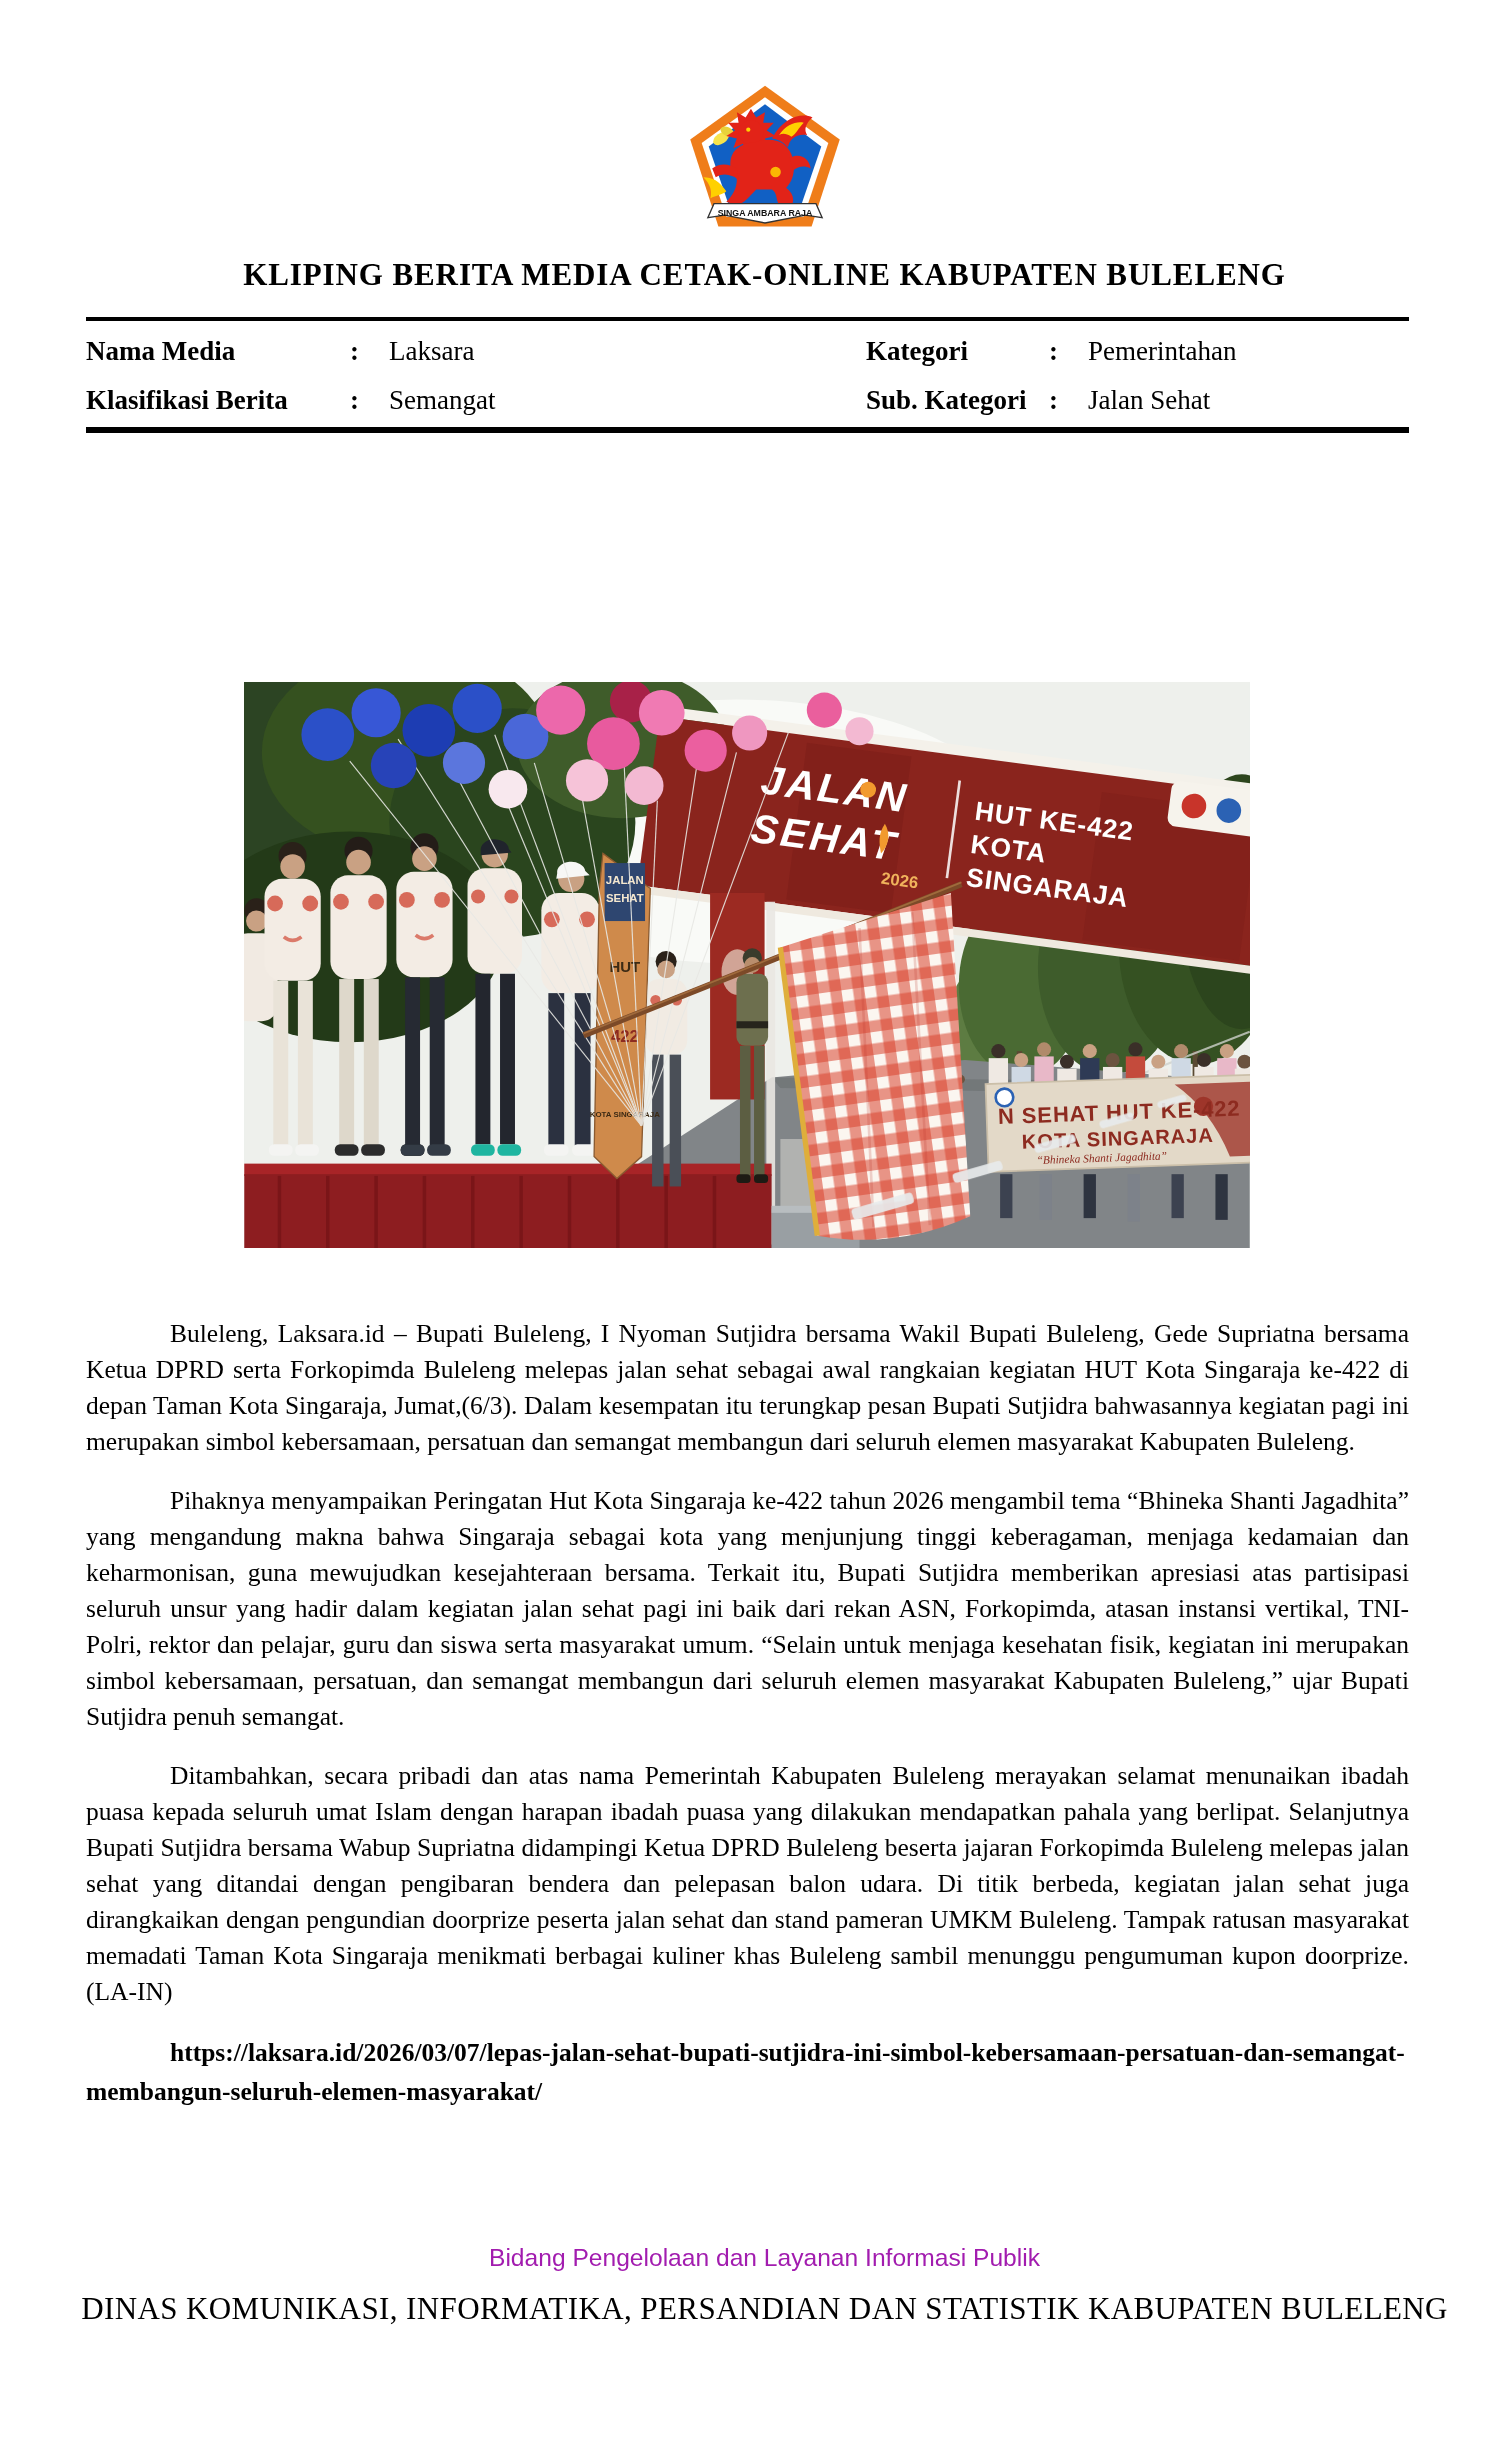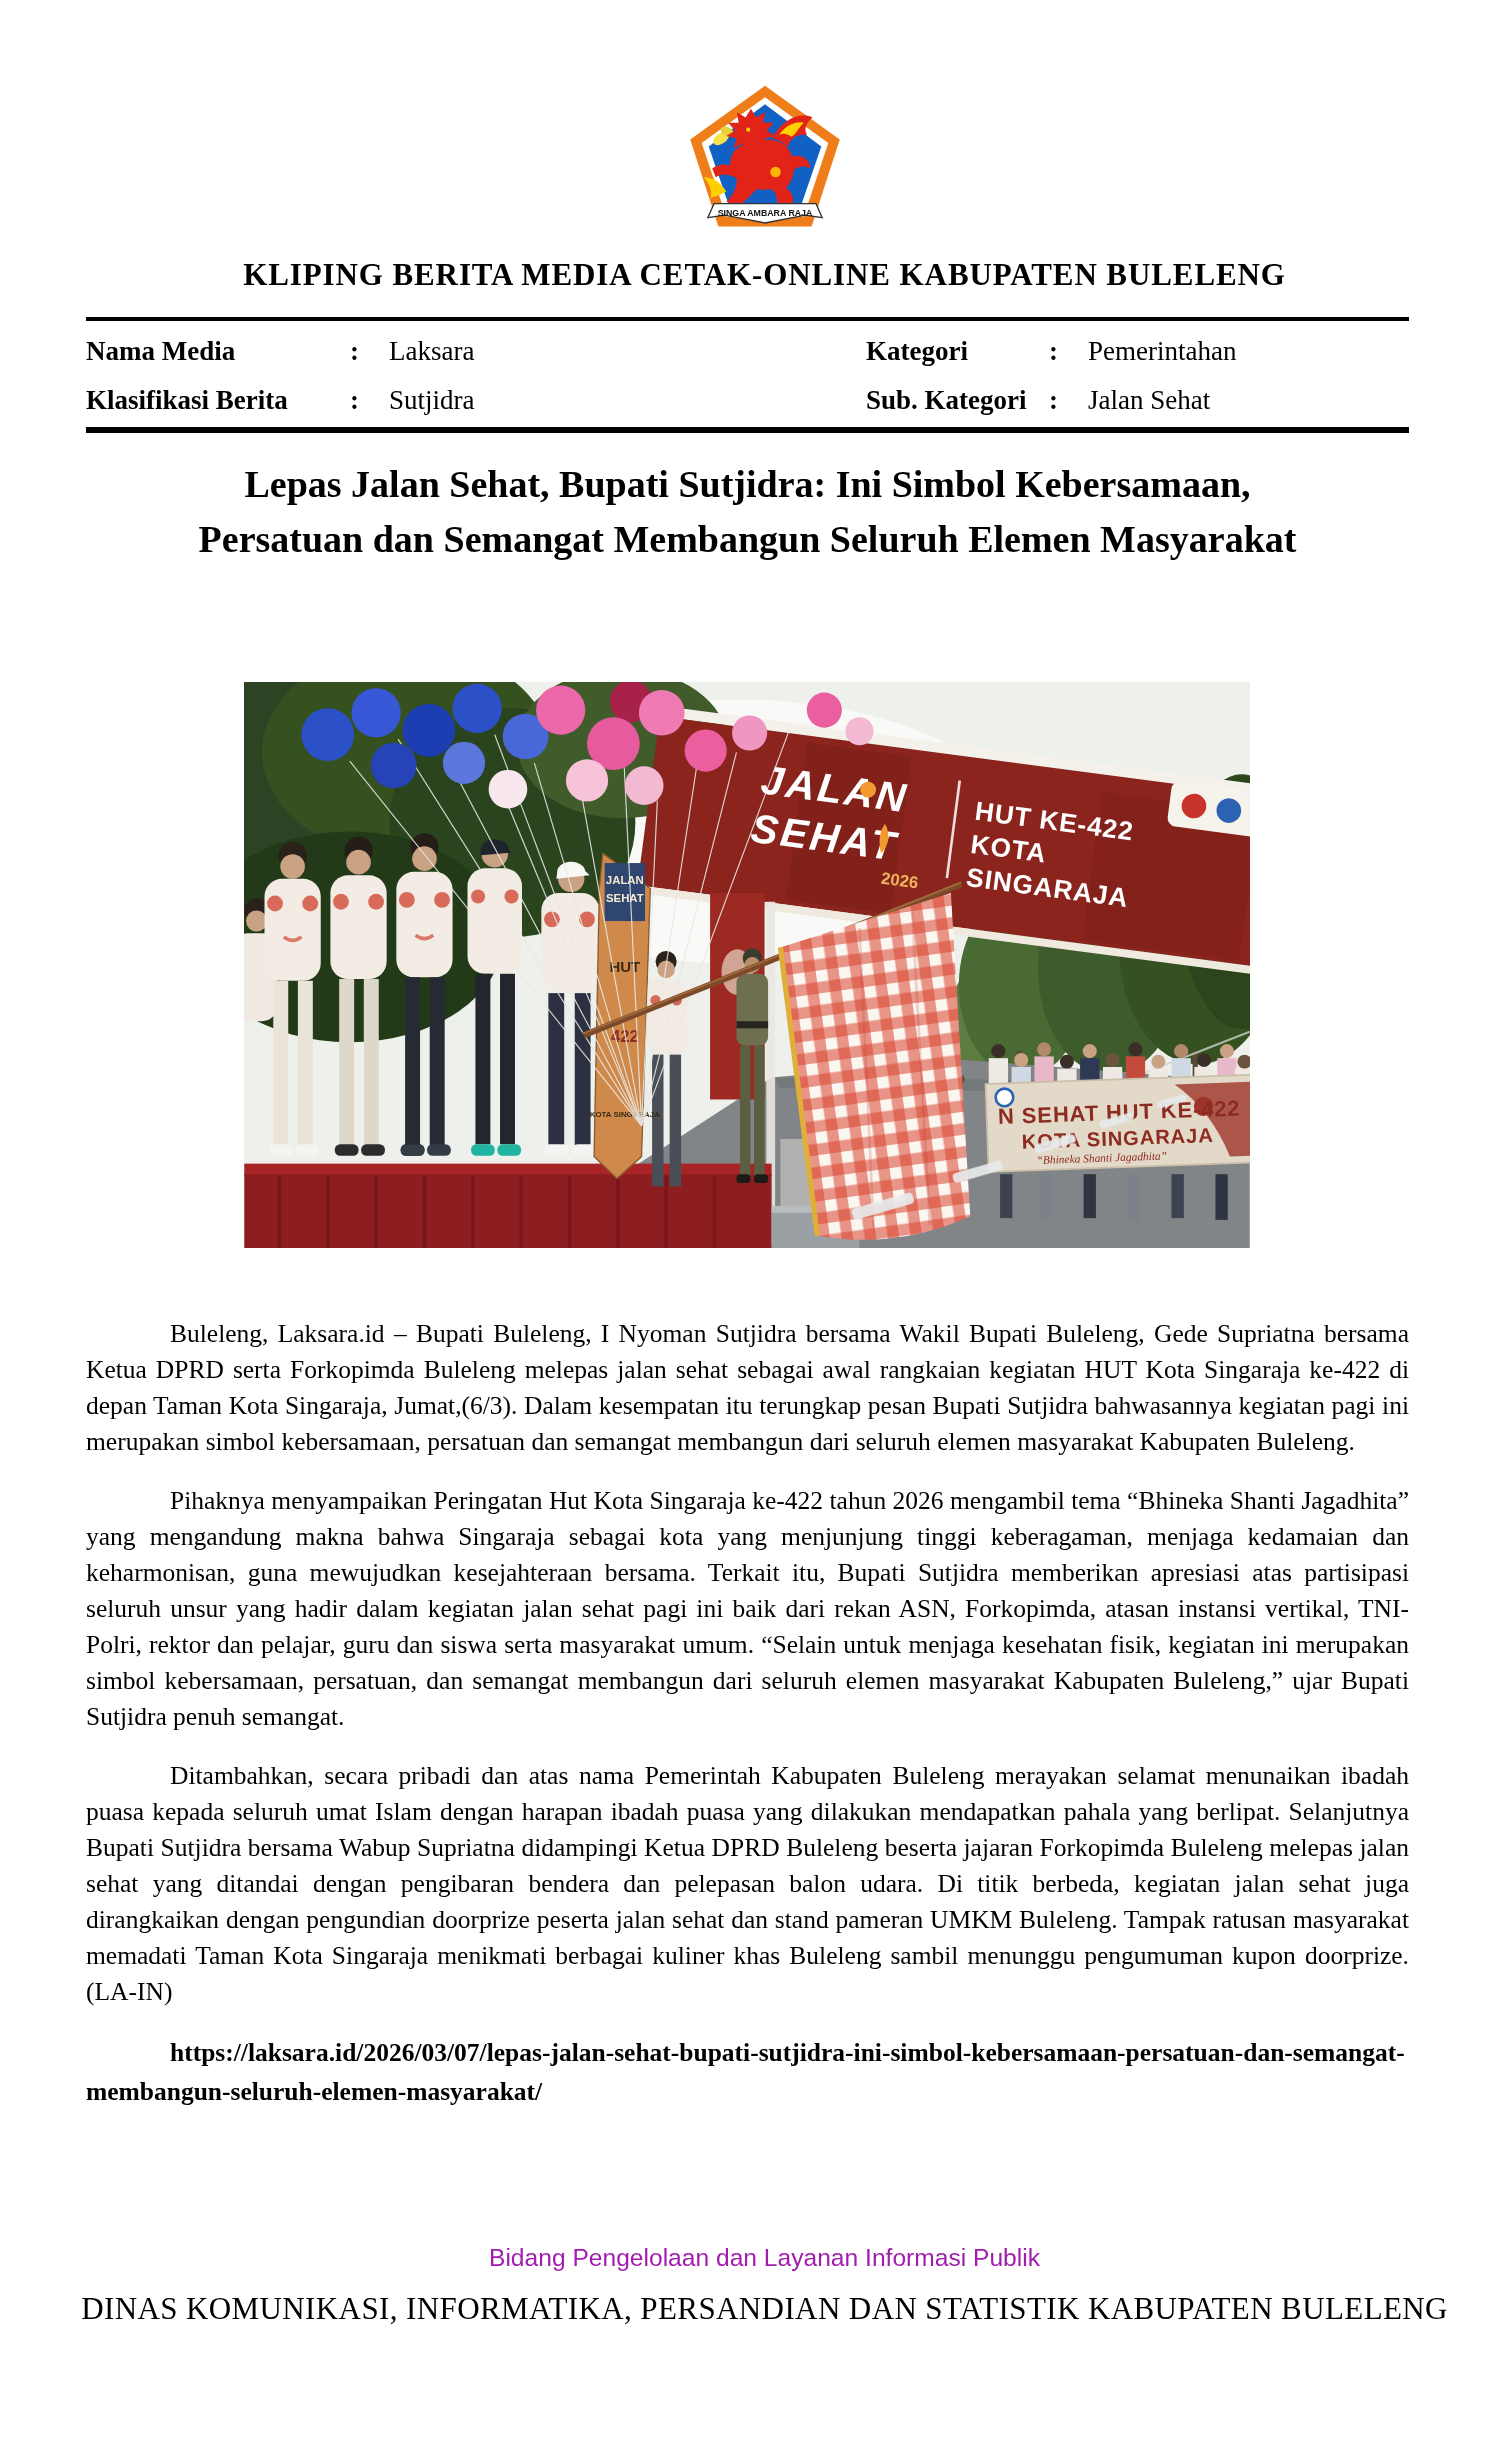--- a/index.html
+++ b/index.html
@@ -80,42 +80,38 @@
   <div class="meta">
     <div class="meta-col-left">
       <div class="meta-row">
         <span class="meta-label">Nama Media</span>
         <span class="meta-colon">:</span>
         <span class="meta-value">Laksara</span>
       </div>
       <div class="meta-row">
         <span class="meta-label">Klasifikasi Berita</span>
         <span class="meta-colon">:</span>
-        <span class="meta-value">Sutjidra</span>
+        <span class="meta-value">Semangat</span>
       </div>
     </div>
     <div class="meta-col-right">
       <div class="meta-row">
         <span class="meta-label">Kategori</span>
         <span class="meta-colon">:</span>
         <span class="meta-value">Pemerintahan</span>
       </div>
       <div class="meta-row">
         <span class="meta-label">Sub. Kategori</span>
         <span class="meta-colon">:</span>
         <span class="meta-value">Jalan Sehat</span>
       </div>
     </div>
   </div>
   <div class="rule2"></div>
 
-  <div class="art-title">
-    <div>Lepas Jalan Sehat, Bupati Sutjidra: Ini Simbol Kebersamaan,</div>
-    <div>Persatuan dan Semangat Membangun Seluruh Elemen Masyarakat</div>
-  </div>
 
   <div class="photo">
     <svg width="1006" height="566" viewBox="0 0 1144 644">
       <defs>
         <pattern id="ging" width="26" height="26" patternUnits="userSpaceOnUse" patternTransform="rotate(-8)">
           <rect width="26" height="26" fill="#fbf6f0"></rect>
           <rect x="13" width="13" height="26" fill="#d8432f" opacity="0.55"></rect>
           <rect y="13" width="26" height="13" fill="#d8432f" opacity="0.55"></rect>
         </pattern>
       </defs>

